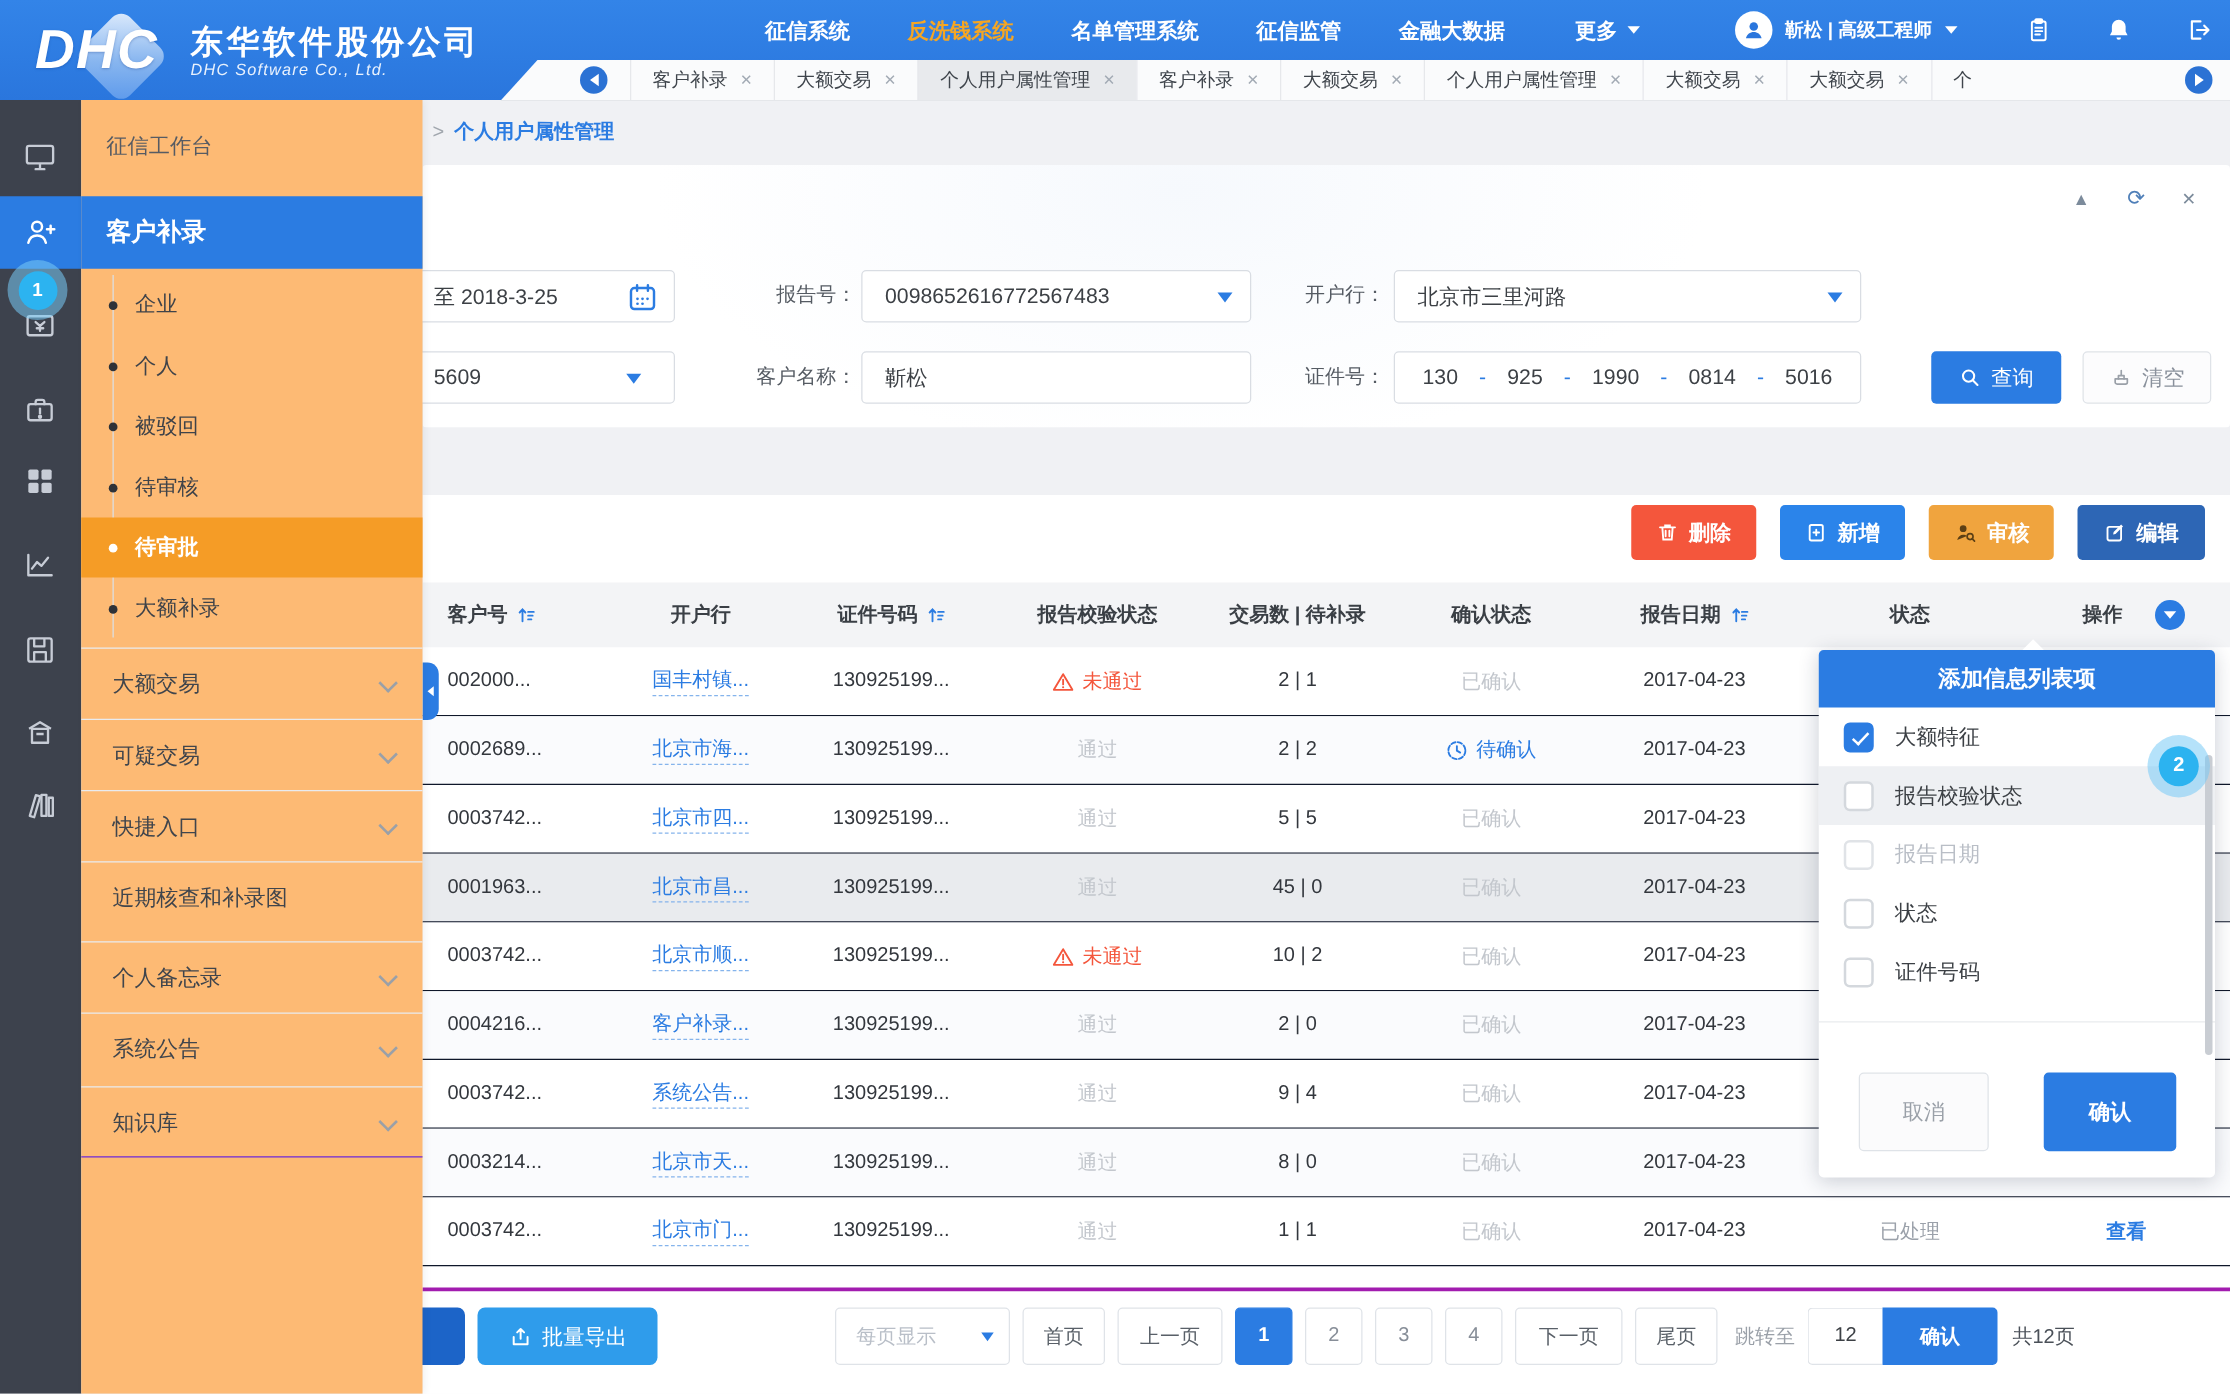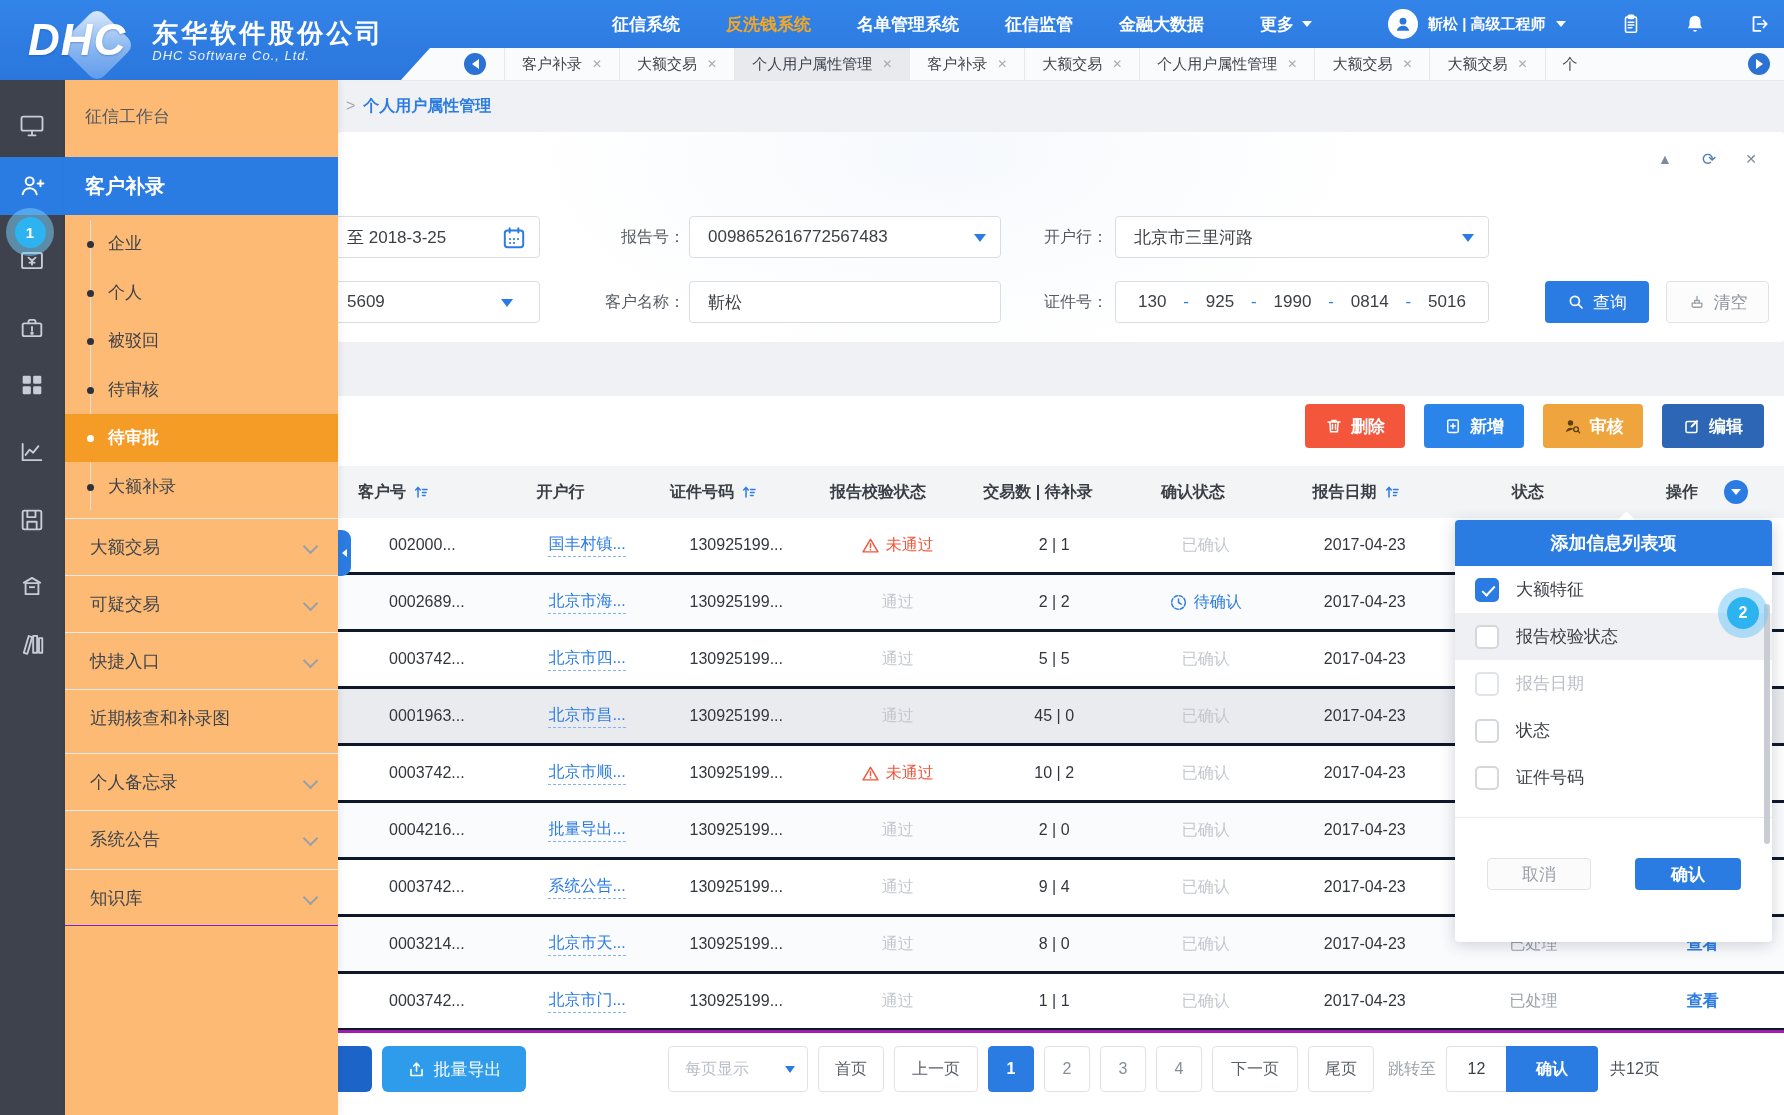--- a/index.html
+++ b/index.html
@@ -103,21 +103,21 @@
   .th,.td{box-sizing:border-box;display:flex;align-items:center;justify-content:center;gap:8px;}
   .c1{width:150px;justify-content:flex-start;padding-left:20px;}
   .c2{width:145px;}.c3{width:160px;}.c4{width:170px;}.c5{width:150px;}
   .c6{width:160px;}.c7{width:165px;}.c8{width:180px;}.c9{width:166px;}
   .th.c9{justify-content:flex-start;padding-left:48px;gap:26px;}
   .sort-ic{cursor:pointer;}
   .op-circle{width:24px;height:24px;border-radius:50%;background:#2b7ce2;display:flex;align-items:center;justify-content:center;cursor:pointer;}
   .op-circle .tri-down{border-left-width:5px;border-right-width:5px;border-top-width:6px;}
 
   .rows{position:absolute;left:0;top:122px;width:1446px;}
-  .row{display:flex;height:54px;border-bottom:3px solid #0f172a;font-size:16px;color:#33373d;background:#fff;padding-left:31px;}
+  .row{display:flex;height:54px;border-bottom:1px solid #0f172a;font-size:16px;color:#33373d;background:#fff;}
   .row:nth-child(even){background:#fafbfd;}
   .row.selected{background:#e9ebee;}
   .cell-link{color:#2b7ce2;border-bottom:1px dashed #85b4ec;padding-bottom:1px;cursor:pointer;}
   .r-check{color:#c3c7cd;display:flex;align-items:center;gap:7px;}
   .warn-ic{display:none;}
   .row.fail .r-check{color:#f4563c;}
   .row.fail .warn-ic{display:block;}
   .r-confirm{color:#c3c7cd;display:flex;align-items:center;gap:7px;}
   .clock-ic{display:none;}
   .row.pending .r-confirm{color:#2b7ce2;}
@@ -157,21 +157,21 @@
   .opt{height:47px;display:flex;align-items:center;padding-left:20px;cursor:pointer;}
   .opt.hl{background:#eef0f3;}
   .cb{width:24px;height:24px;border:2px solid #d4d8dd;border-radius:5px;background:#fff;box-sizing:border-box;position:relative;flex:none;}
   .opt.checked .cb{background:#2b7ce2;border-color:#2b7ce2;}
   .opt.checked .cb::after{content:"";position:absolute;left:8px;top:3px;width:5px;height:11px;
                           border:solid #fff;border-width:0 2.5px 2.5px 0;transform:rotate(43deg);}
   .opt .lbl{margin-left:17px;font-size:17px;color:#3c4045;}
   .opt.disabled .lbl{color:#b9bec6;}
   .opt.disabled .cb{border-color:#e0e3e7;}
   .dd-divider{position:absolute;left:0;top:297px;width:317px;border-top:1px solid #e9ebee;}
-  .dd-btn{position:absolute;top:338px;height:32px;border-radius:4px;display:flex;align-items:center;justify-content:center;
+  .dd-btn{position:absolute;top:338px;height:63px;border-radius:4px;display:flex;align-items:center;justify-content:center;
           font-size:17px;cursor:pointer;box-sizing:border-box;}
   .dd-cancel{left:32px;width:104px;background:#fbfbfc;border:1px solid #dfe3e8;color:#9aa0a8;}
   .dd-confirm{left:180px;width:106px;background:#2b7ce2;color:#fff;font-weight:bold;}
   .dd-scroll{position:absolute;right:2px;top:84px;width:6px;height:240px;background:#c9cdd3;border-radius:3px;}
 
   
   .badge{position:absolute;border-radius:50%;background:rgba(120,203,245,.55);z-index:50;display:flex;
          align-items:center;justify-content:center;}
   .badge .inner{border-radius:50%;background:#2cb3f0;color:#fff;font-weight:bold;display:flex;align-items:center;justify-content:center;}
   .badge1{left:6px;top:208px;width:48px;height:48px;}
@@ -739,21 +739,21 @@
             <span class="r-status">已处理</span>
           </div>
           <div class="td c9">
             <span class="r-op">查看</span>
           </div>
         </div>
 
         <div class="row">
           <div class="td c1">0004216...</div>
           <div class="td c2">
-            <span class="cell-link">批量导出...</span>
+            <span class="cell-link">客户补录...</span>
           </div>
           <div class="td c3">130925199...</div>
           <div class="td c4">
             <span class="r-check">
 
             <span>通过</span>
             </span>
           </div>
           <div class="td c5">2 | 0</div>
           <div class="td c6">

